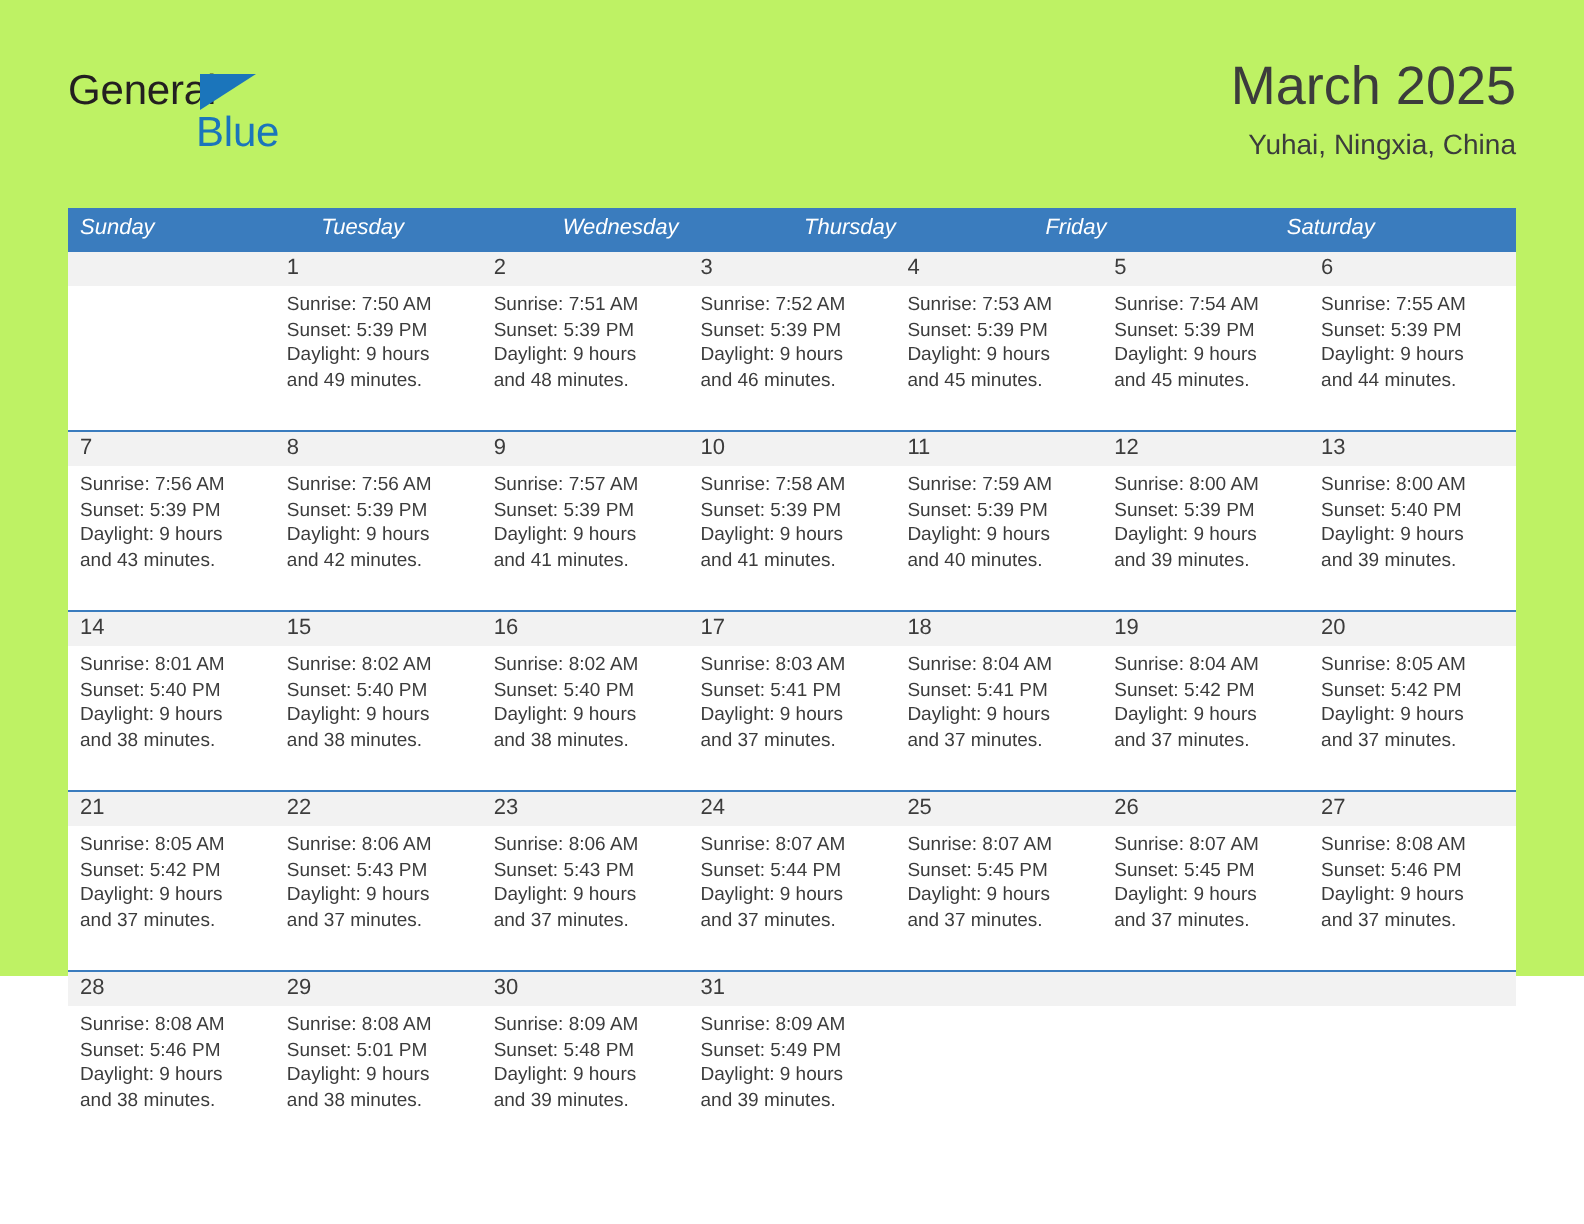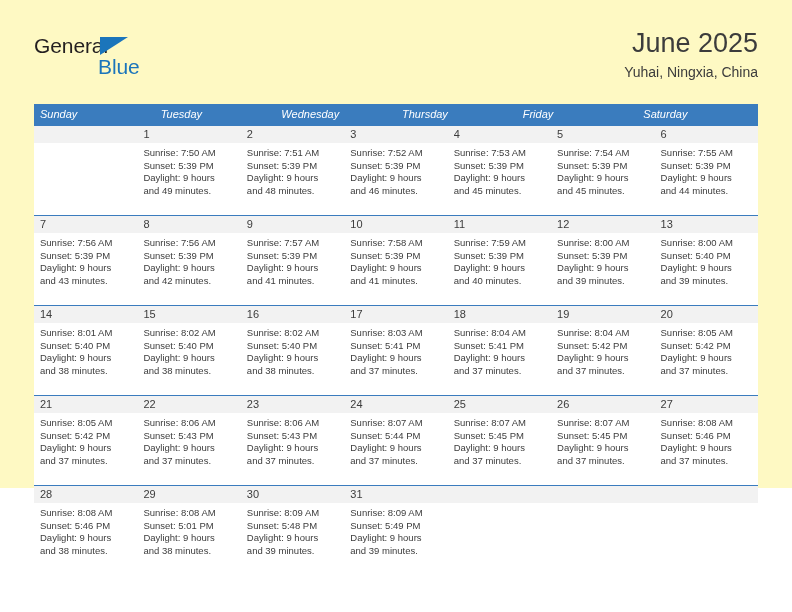--- a/index.html
+++ b/index.html
@@ -10,21 +10,21 @@
     height: 612px;
     background: #ffffff;
     font-family: "Liberation Sans", sans-serif;
     -webkit-font-smoothing: antialiased;
   }
 
   .page {
     position: relative;
     width: 792px;
     height: 488px;
-    background: #fef9c3;
+    background: #bef264;
   }
 
   
   .header {
     position: absolute;
     left: 34px;
     top: 26px;
     right: 34px;
     height: 72px;
   }
@@ -152,21 +152,21 @@
 
   <div class="header">
 
     <div class="logo">
       <span class="logo-general">General</span>
       <span class="logo-tri"></span>
       <span class="logo-blue">Blue</span>
     </div>
 
     <div class="title-block">
-      <h1 class="cal-title">June 2025</h1>
+      <h1 class="cal-title">March 2025</h1>
       <p class="cal-subtitle">Yuhai, Ningxia, China</p>
     </div>
 
   </div>
 
   <div class="calendar">
 
     <div class="weekdays">
       <div class="weekday">Sunday</div>
       <div class="weekday">Tuesday</div>

